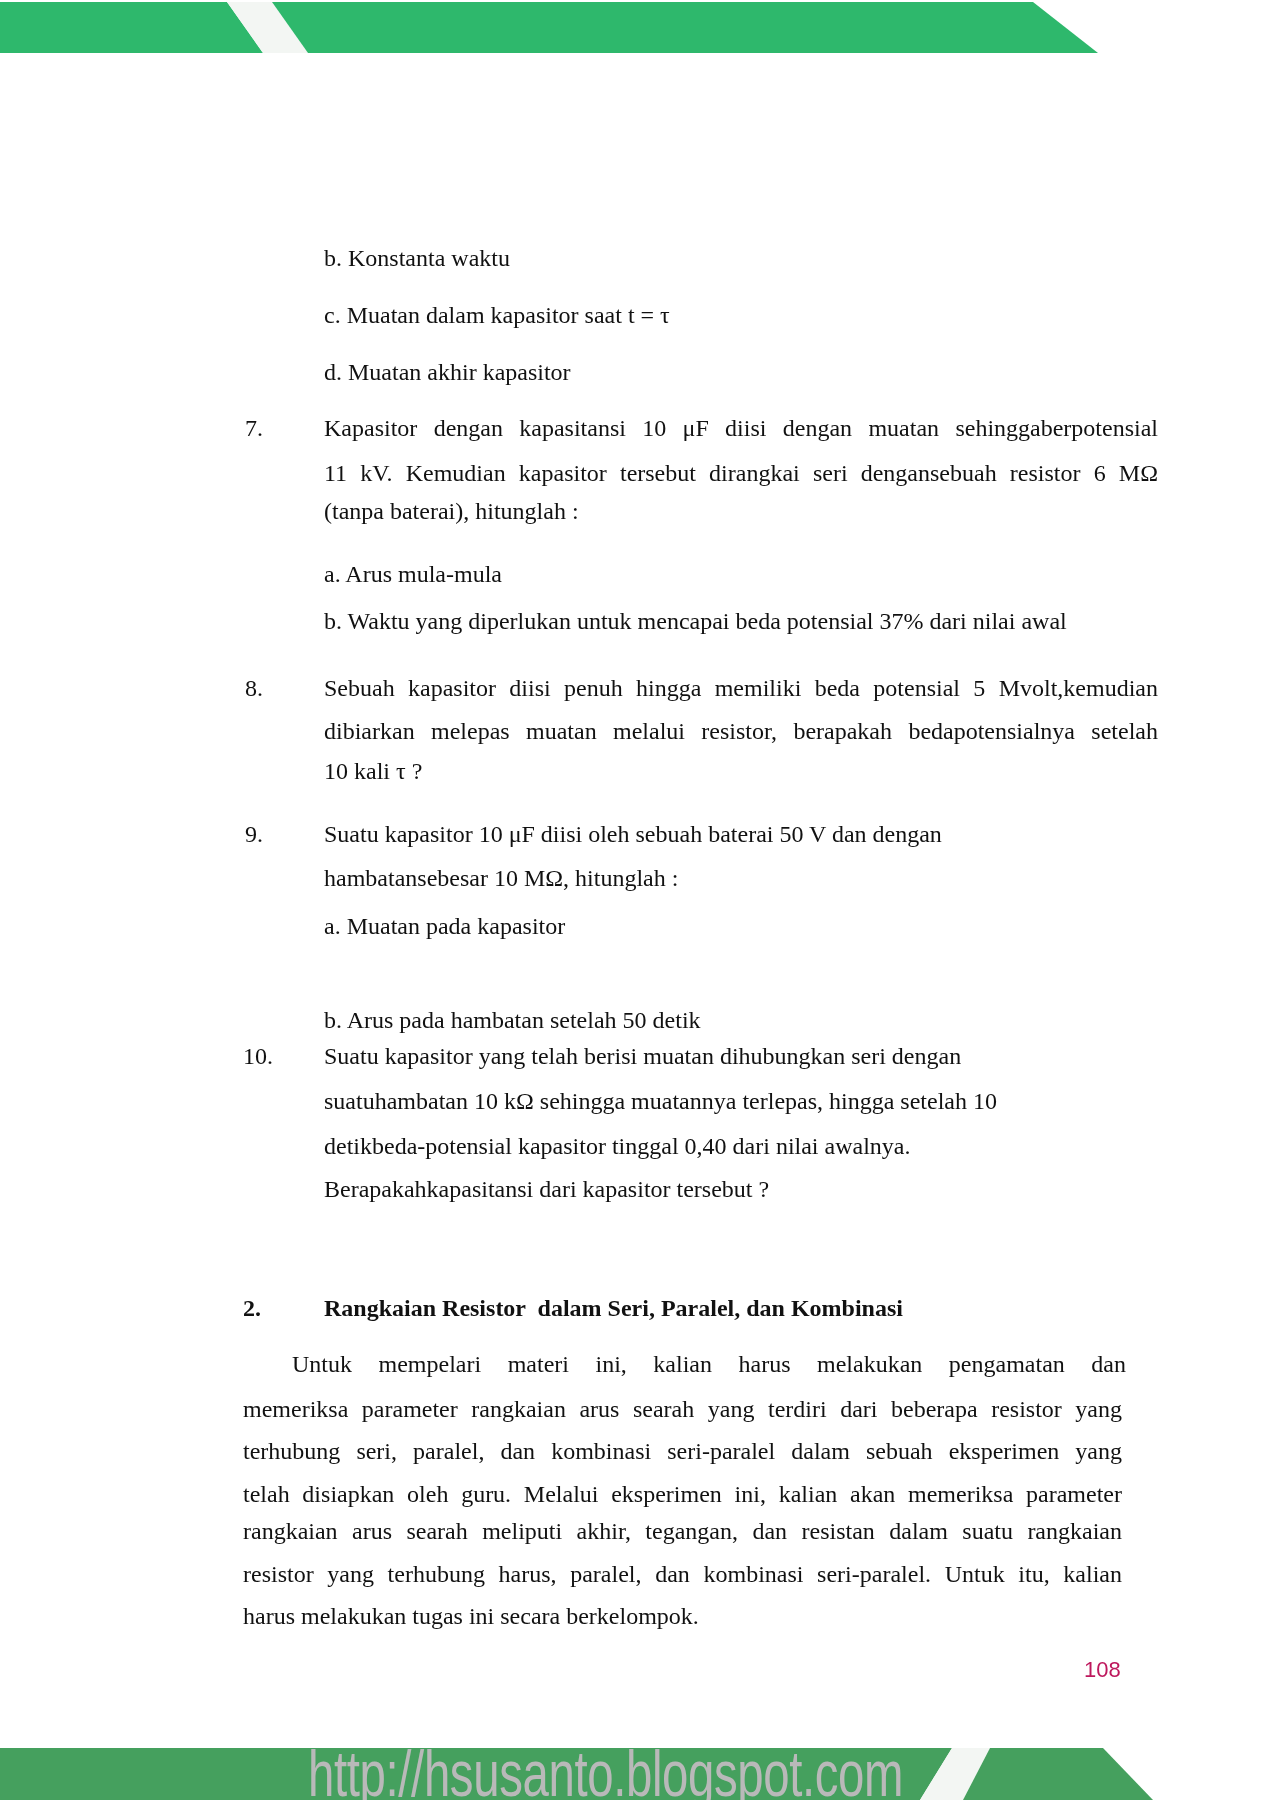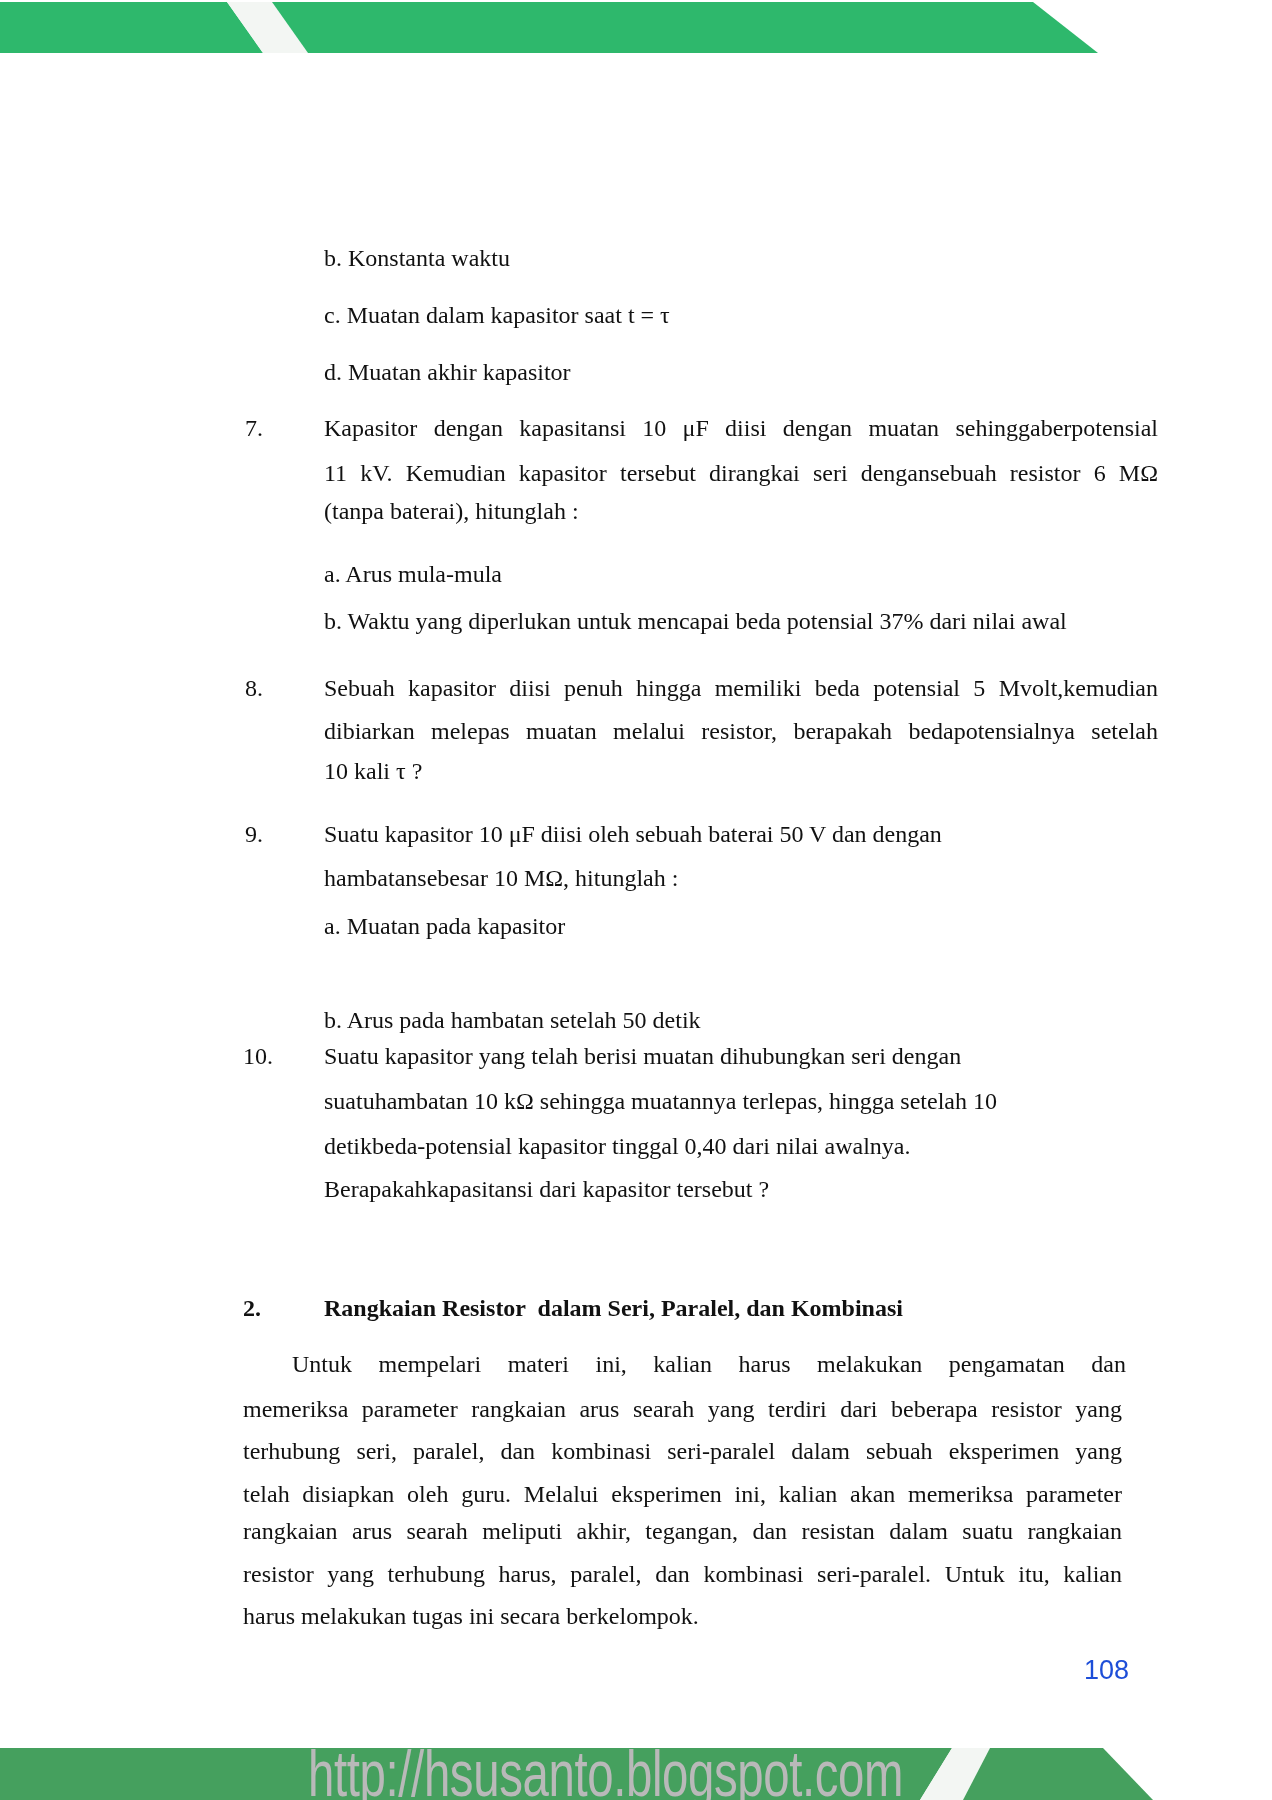--- a/index.html
+++ b/index.html
@@ -27,21 +27,21 @@
   }
   .num { left: 245px; }
   .txt { left: 288px; margin-left: 36px; }
   .para { left: 243px; width: 879px; }
   .para-indent { left: 292px; width: 834px; }
   .full { width: 834px; }
   .heading { font-weight: bold; }
   .page-number {
     position: absolute; left: 1084px; top: 1659px;
     font-family: "Liberation Sans", "DejaVu Sans", sans-serif;
-    font-size: 27px; line-height: 22px; color: #1d4ed8;
+    font-size: 22px; line-height: 22px; color: #be185d;
   }
   .watermark {
     position: absolute; left: 308px; top: 1742px;
     font-family: "Liberation Sans", "DejaVu Sans", sans-serif;
     font-size: 64px; line-height: 64px;
     color: #b9b9b9;
     transform: scaleX(0.74);
     transform-origin: left top;
     white-space: nowrap;
     letter-spacing: -0.5px;

